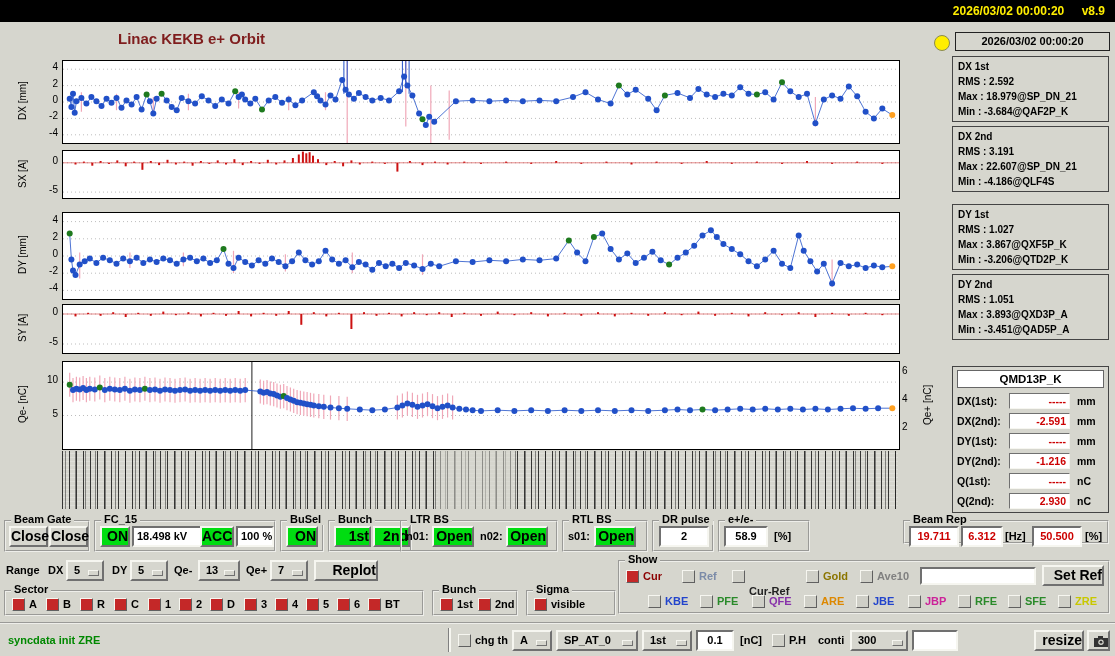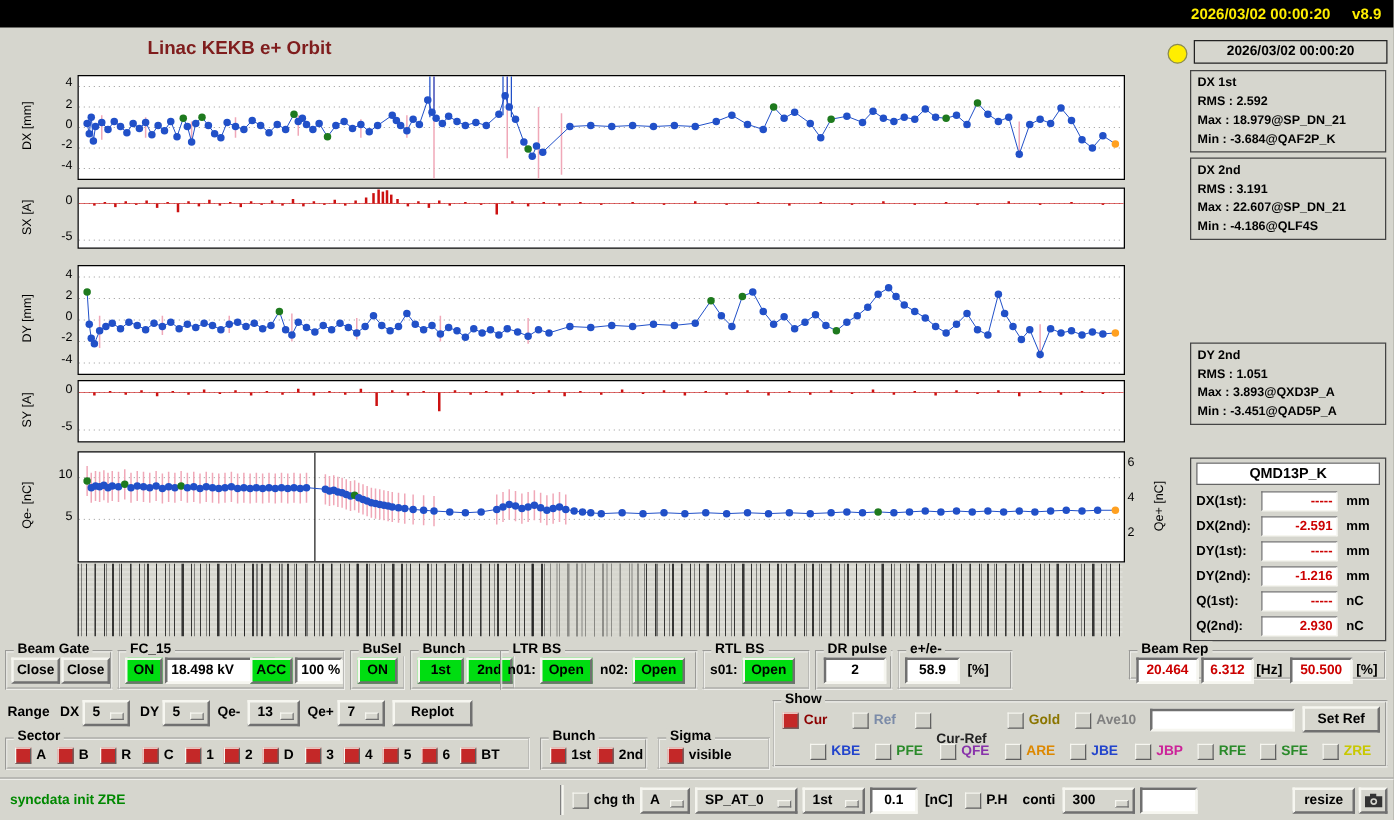--- a/index.html
+++ b/index.html
@@ -37,21 +37,21 @@
            font-size:11.5px; height:16px; line-height:16px; margin-bottom:3px; }
   .mrow { display:flex; align-items:center; height:20px; font-weight:bold; font-size:10.5px; }
   .mrow .lbl { width:52px; }
   .mrow .val { width:56px; background:#fff; border:1px solid; border-color:#707070 #f6f6f0 #f6f6f0 #707070;
                color:#cc0000; text-align:right; padding-right:3px; height:14px; line-height:14px; }
   .mrow .unit { margin-left:7px; }
 
   .group { position:absolute; border:2px groove #eeeeea; box-sizing:border-box; }
   .glabel { position:absolute; top:-9px; left:5px; background:#d6d6ce; padding:0 3px;
             font-weight:bold; font-size:11px; white-space:nowrap; }
-  .btn { position:absolute; height:21px; line-height:17px; text-align:center; font-weight:bold; font-size:11px;
+  .btn { position:absolute; height:21px; line-height:17px; text-align:right; font-weight:bold; font-size:14px;
          background:#d6d6ce; border:2px solid; border-color:#f6f6f0 #707070 #707070 #f6f6f0;
          box-sizing:border-box; cursor:default; white-space:nowrap; }
   .btn.green { background:#00dd11; }
   .field { position:absolute; height:21px; line-height:17px; background:#fff; font-size:11px; font-weight:bold;
            border:2px solid; border-color:#707070 #f6f6f0 #f6f6f0 #707070; box-sizing:border-box; padding:0 3px;
            white-space:nowrap; }
   .field.red { color:#cc0000; }
   .field.ctr { text-align:center; }
   .lab { position:absolute; font-size:11px; font-weight:bold; white-space:nowrap; }
   .opt { position:absolute; height:21px; line-height:17px; background:#d6d6ce; font-weight:bold; font-size:11px;
@@ -696,20 +696,26 @@
     <div>RMS : 2.592</div>
     <div>Max : 18.979@SP_DN_21</div>
     <div>Min : -3.684@QAF2P_K</div>
   </div>
   <div class="statbox" style="top:126px">
     <div>DX 2nd</div>
     <div>RMS : 3.191</div>
     <div>Max : 22.607@SP_DN_21</div>
     <div>Min : -4.186@QLF4S</div>
   </div>
+  <div class="statbox" style="top:204px">
+    <div>DY 1st</div>
+    <div>RMS : 1.027</div>
+    <div>Max : 3.867@QXF5P_K</div>
+    <div>Min : -3.206@QTD2P_K</div>
+  </div>
   <div class="statbox" style="top:274px">
     <div>DY 2nd</div>
     <div>RMS : 1.051</div>
     <div>Max : 3.893@QXD3P_A</div>
     <div>Min : -3.451@QAD5P_A</div>
   </div>
 
   <div class="monitor">
     <div class="mname">QMD13P_K</div>
     <div class="mrow">
@@ -789,21 +795,21 @@
   </div>
 
   <div class="group" style="left:718px;top:520px;width:92px;height:32px">
     <span class="glabel">e+/e-</span>
     <div class="field ctr" style="left:4px;top:4px;width:44px">58.9</div>
     <div class="lab" style="left:54px;top:8px">[%]</div>
   </div>
 
   <div class="group" style="left:903px;top:520px;width:206px;height:24px">
     <span class="glabel">Beam Rep</span>
-    <div class="field red ctr" style="left:4px;top:4px;width:50px">20.464</div>
+    <div class="field red ctr" style="left:4px;top:4px;width:50px">19.711</div>
     <div class="field red ctr" style="left:56px;top:4px;width:42px">6.312</div>
     <div class="lab" style="left:100px;top:8px">[Hz]</div>
     <div class="field red ctr" style="left:127px;top:4px;width:50px">50.500</div>
     <div class="lab" style="left:180px;top:8px">[%]</div>
   </div>
 
   <div class="lab" style="left:6px;top:564px">Range</div>
   <div class="lab" style="left:48px;top:564px">DX</div>
   <div class="opt" style="left:66px;top:560px;width:38px">5</div>
   <div class="lab" style="left:112px;top:564px">DY</div>

